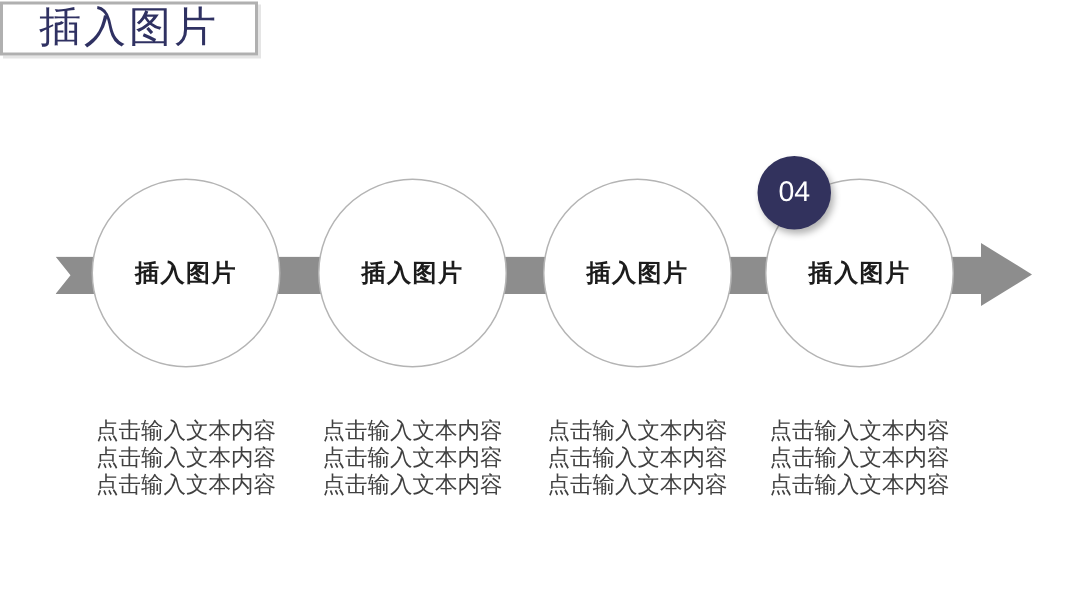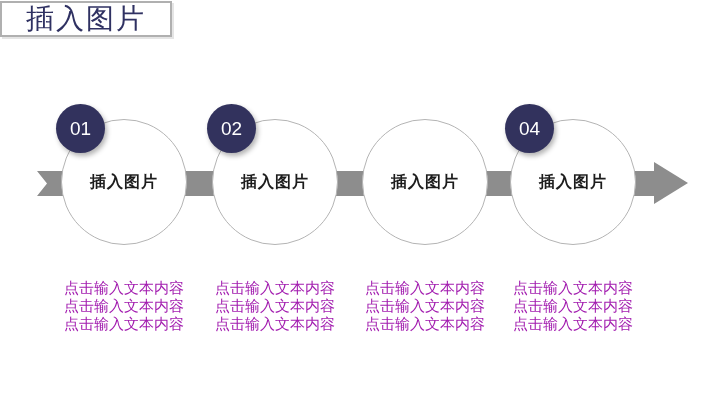--- a/index.html
+++ b/index.html
@@ -45,55 +45,49 @@
   }
   .badge{
     position:absolute;left:7px;top:104px;width:49px;height:49px;border-radius:50%;
     background:#32325d;color:#ffffff;
     display:flex;align-items:center;justify-content:center;
     font-family:"Liberation Sans",sans-serif;font-size:19px;
     box-shadow:2px 3px 5px rgba(0,0,0,0.30);
   }
   .lines{
     position:absolute;left:0;top:279px;width:150px;text-align:center;
-    font-size:15px;line-height:18px;color:#a21caf;white-space:nowrap;
+    font-size:15px;line-height:18px;color:#404040;white-space:nowrap;
   }
 </style>
 </head>
 <body>
 
 <div class="stage">
 
   <div class="title-box">
     <span class="title-text">插入图片</span>
   </div>
 
   <div class="band"></div>
   <div class="band-head"></div>
 
   <div class="step step-1">
     <div class="circle">
       <span class="placeholder-label">插入图片</span>
     </div>
-    <div class="badge">
-      <span>01</span>
-    </div>
     <div class="lines">
       <div>点击输入文本内容</div>
       <div>点击输入文本内容</div>
       <div>点击输入文本内容</div>
     </div>
   </div>
 
   <div class="step step-2">
     <div class="circle">
       <span class="placeholder-label">插入图片</span>
-    </div>
-    <div class="badge">
-      <span>02</span>
     </div>
     <div class="lines">
       <div>点击输入文本内容</div>
       <div>点击输入文本内容</div>
       <div>点击输入文本内容</div>
     </div>
   </div>
 
   <div class="step step-3">
     <div class="circle">

